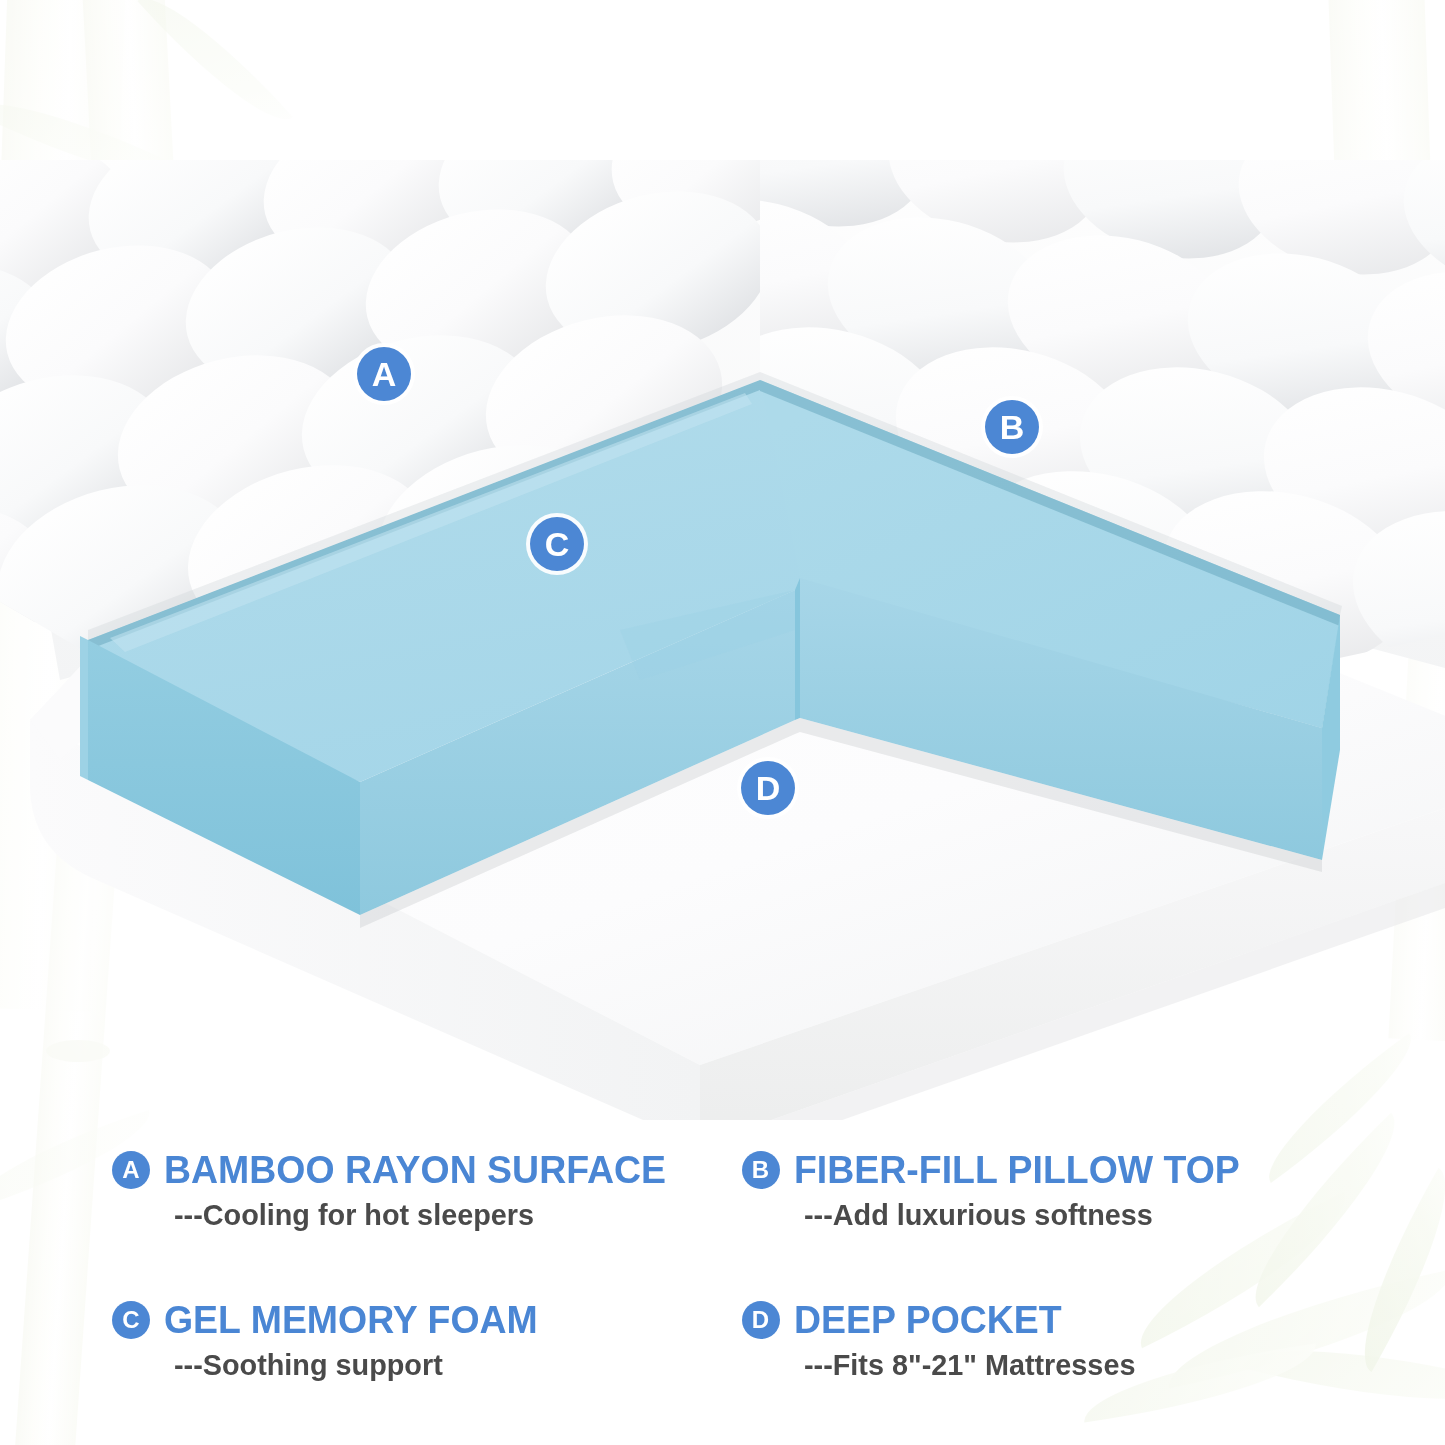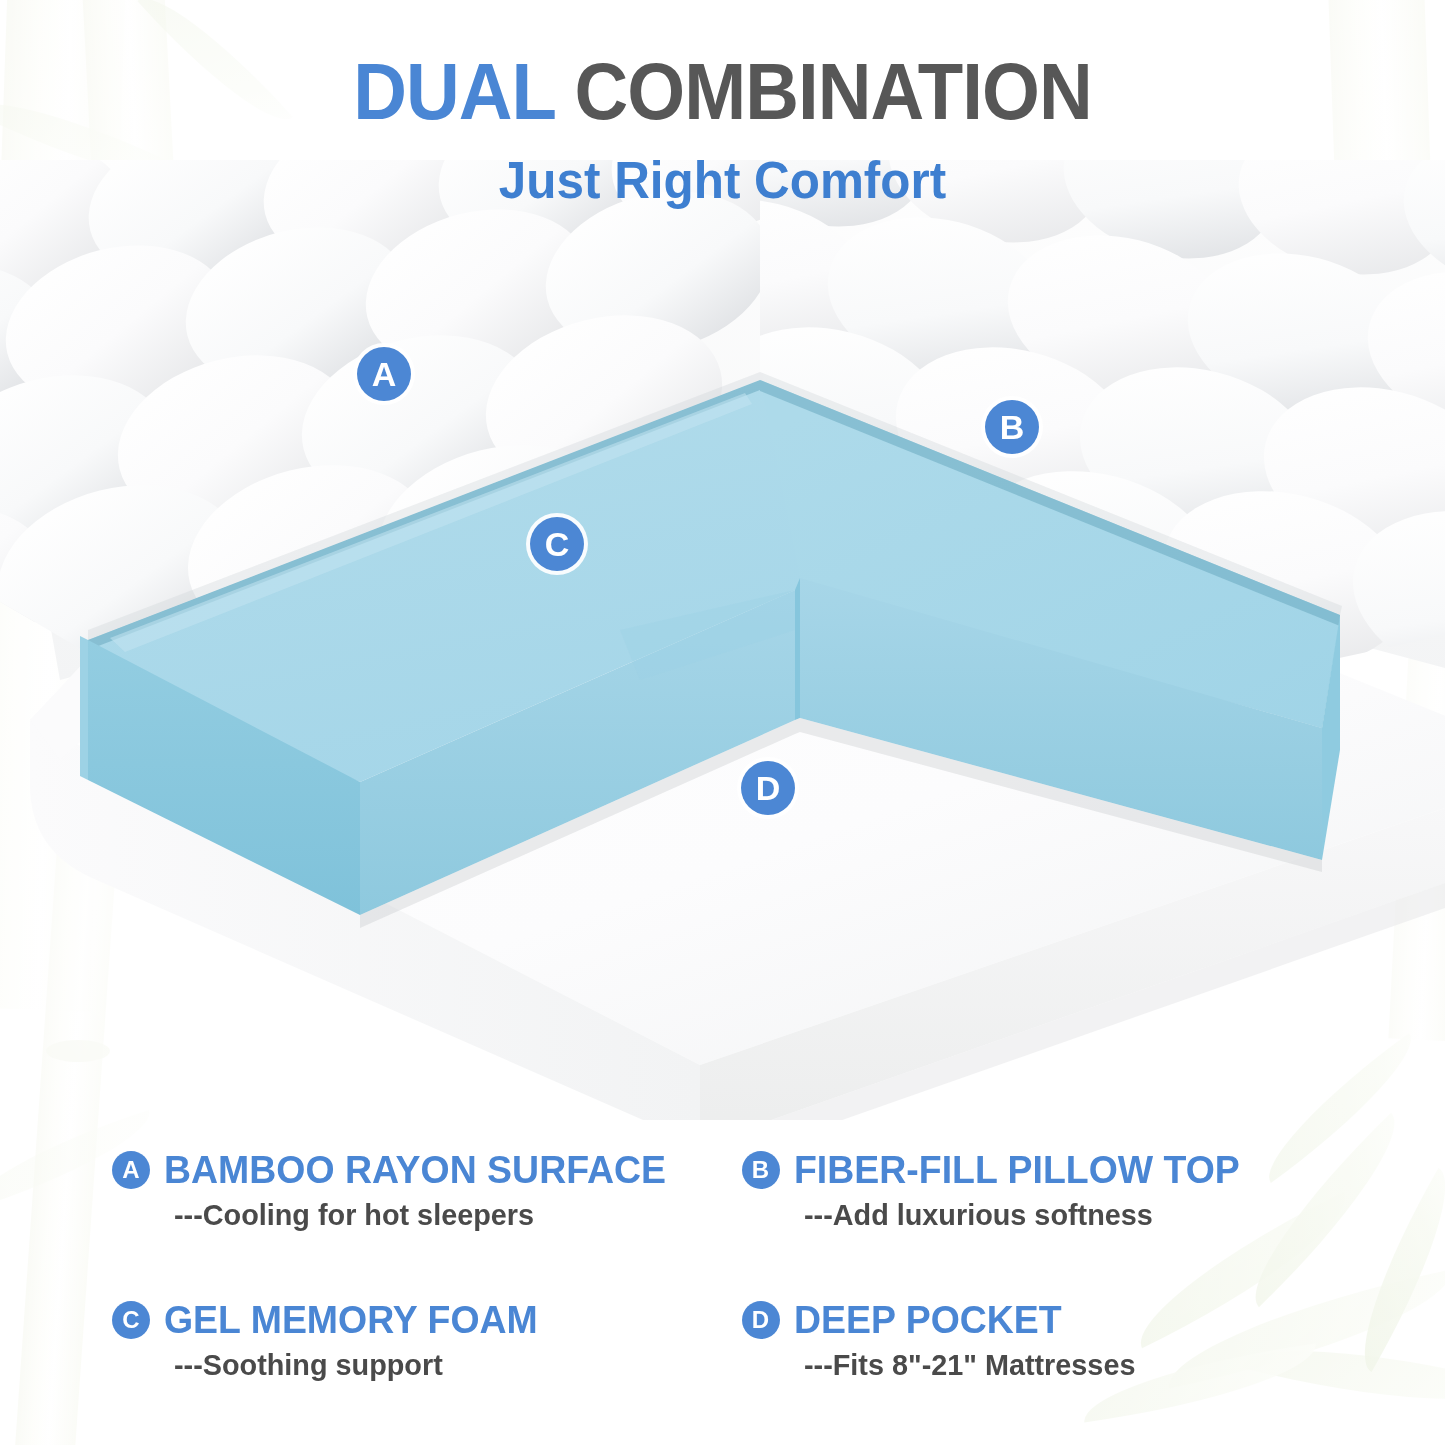--- a/index.html
+++ b/index.html
@@ -163,27 +163,20 @@
     <div class="leaf" style="left:1080px;top:1360px;width:240px;height:46px;transform:rotate(-8deg);"></div>
     <div class="leaf v2" style="left:1240px;top:1088px;width:200px;height:40px;transform:rotate(-36deg);"></div>
 
     <div class="leaf" style="left:-30px;top:120px;width:220px;height:42px;transform:rotate(26deg);opacity:.55;"></div>
     <div class="leaf v2" style="left:120px;top:40px;width:190px;height:38px;transform:rotate(48deg);opacity:.5;"></div>
     <div class="leaf" style="left:-40px;top:1140px;width:200px;height:40px;transform:rotate(-18deg);opacity:.45;"></div>
 
     <div class="veil"></div>
   </div>
 
-  <div class="head-wrap">
-    <div class="title">
-      <span class="w-blue">DUAL</span>
-      <span class="w-gray">COMBINATION</span>
-    </div>
-    <div class="subtitle">Just Right Comfort</div>
-  </div>
 
   <div class="product">
     <svg viewBox="0 0 1445 960" xmlns="http://www.w3.org/2000/svg">
       <defs>
         <linearGradient id="gQuiltTop" x1="0" y1="0" x2="0" y2="1">
           <stop offset="0%" stop-color="#ffffff"></stop>
           <stop offset="100%" stop-color="#f3f4f5"></stop>
         </linearGradient>
         <linearGradient id="gBump" x1="0.15" y1="0" x2="0.85" y2="1">
           <stop offset="0%" stop-color="#ffffff"></stop>

